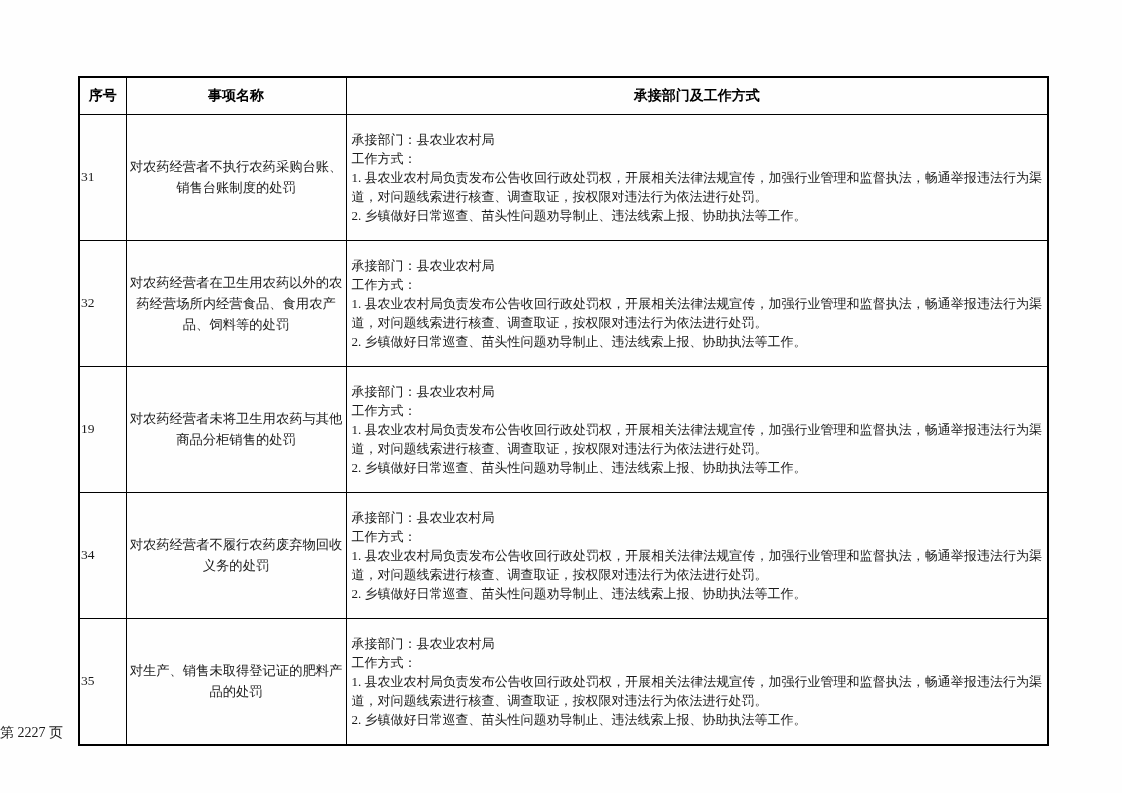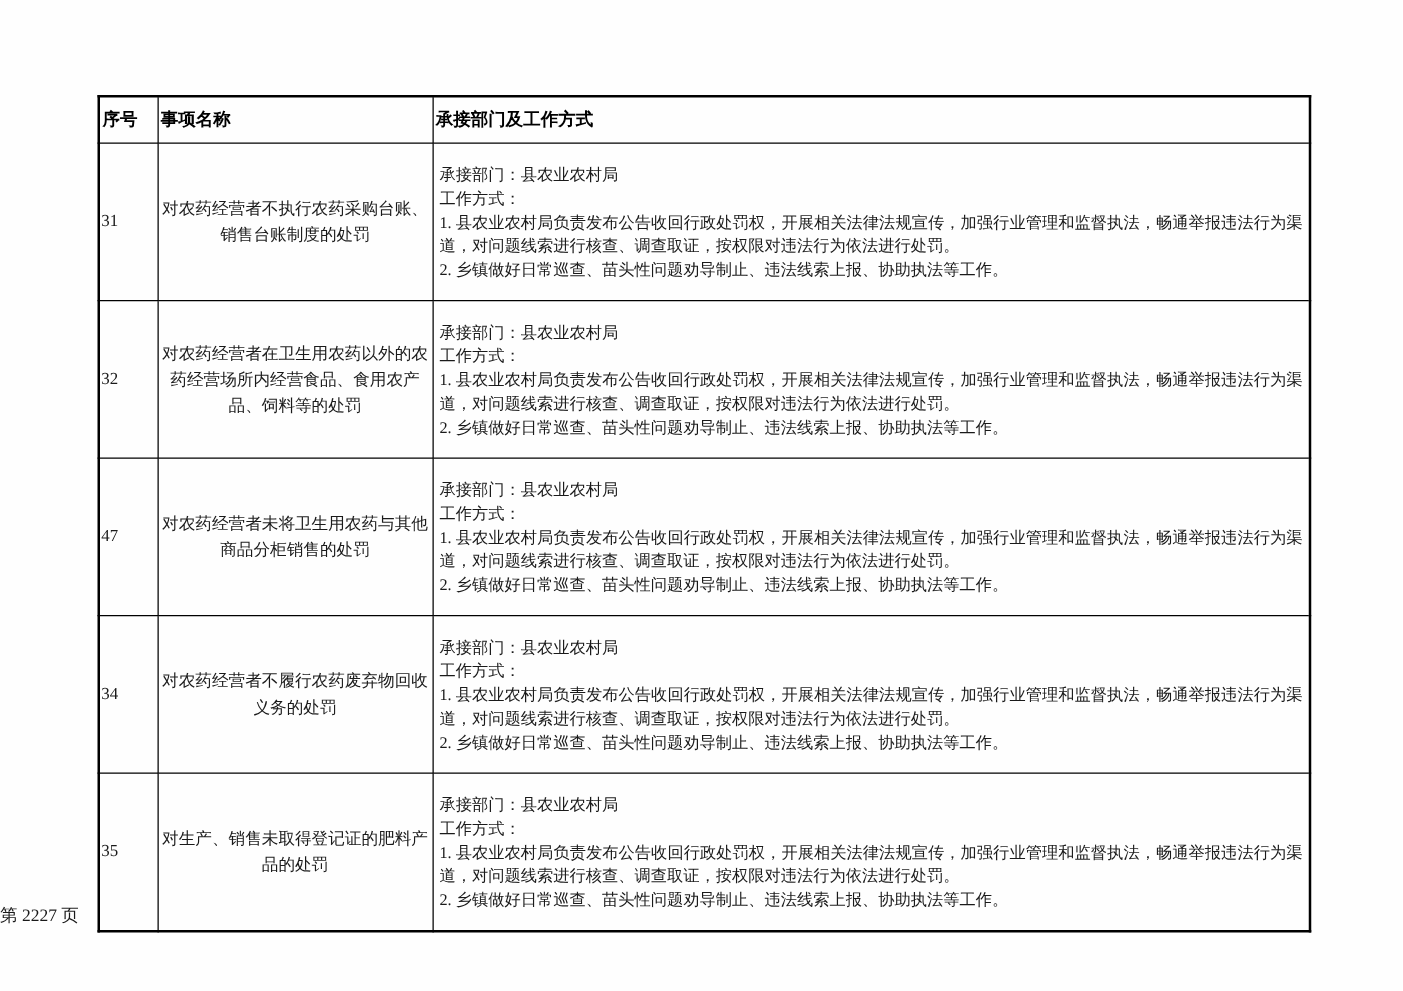--- a/index.html
+++ b/index.html
@@ -29,21 +29,21 @@
   table.matters td {
     border: 1px solid #000;
     box-sizing: border-box;
     overflow: hidden;
   }
   thead tr { height: 37px; }
   th {
     font-family: "Liberation Sans", sans-serif;
     font-weight: bold;
     font-size: 14px;
-    text-align: left;
+    text-align: center;
     vertical-align: middle;
     color: #000;
     padding: 0 2px;
   }
   tbody tr:nth-child(1) { height: 108px; }
   tbody tr:nth-child(2) { height: 102px; }
   tbody tr:nth-child(3) { height: 95px; }
   tbody tr:nth-child(4) { height: 101px; }
   tbody tr:nth-child(5) { height: 107px; }
   td.c-no {
@@ -111,21 +111,21 @@
           <td class="c-no">32</td>
           <td class="c-item">对农药经营者在卫生用农药以外的农药经营场所内经营食品、食用农产品、饲料等的处罚</td>
           <td class="c-detail">
             <div class="detail-line">承接部门：县农业农村局</div>
             <div class="detail-line">工作方式：</div>
             <div class="detail-line">1. 县农业农村局负责发布公告收回行政处罚权，开展相关法律法规宣传，加强行业管理和监督执法，畅通举报违法行为渠道，对问题线索进行核查、调查取证，按权限对违法行为依法进行处罚。</div>
             <div class="detail-line">2. 乡镇做好日常巡查、苗头性问题劝导制止、违法线索上报、协助执法等工作。</div>
           </td>
         </tr>
         <tr>
-          <td class="c-no">47</td>
+          <td class="c-no">19</td>
           <td class="c-item">对农药经营者未将卫生用农药与其他商品分柜销售的处罚</td>
           <td class="c-detail">
             <div class="detail-line">承接部门：县农业农村局</div>
             <div class="detail-line">工作方式：</div>
             <div class="detail-line">1. 县农业农村局负责发布公告收回行政处罚权，开展相关法律法规宣传，加强行业管理和监督执法，畅通举报违法行为渠道，对问题线索进行核查、调查取证，按权限对违法行为依法进行处罚。</div>
             <div class="detail-line">2. 乡镇做好日常巡查、苗头性问题劝导制止、违法线索上报、协助执法等工作。</div>
           </td>
         </tr>
         <tr>
           <td class="c-no">34</td>

